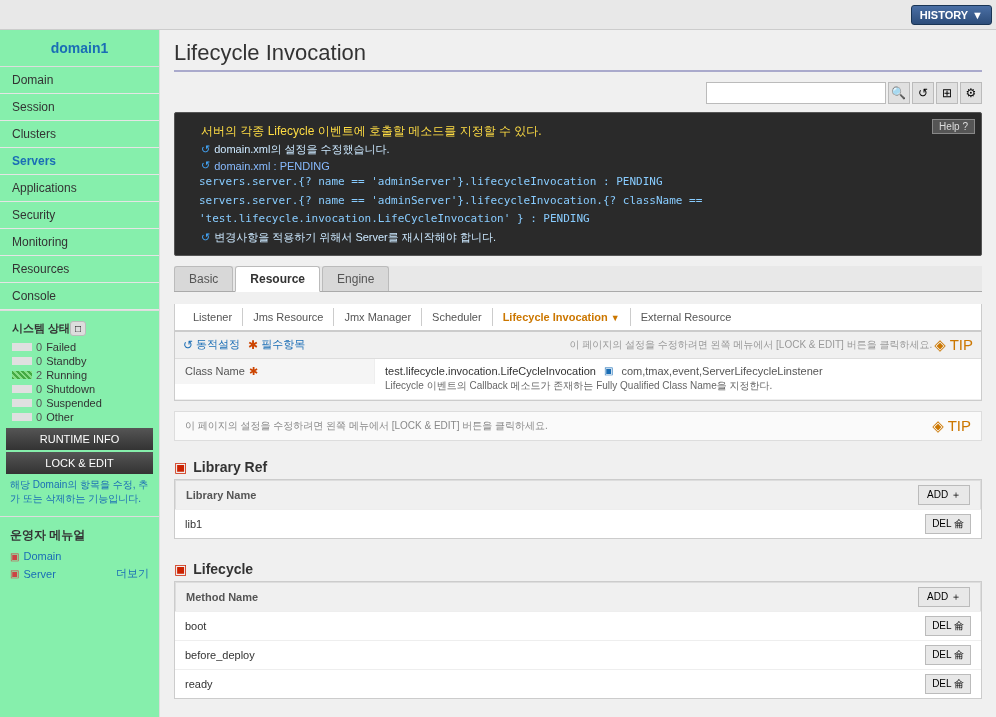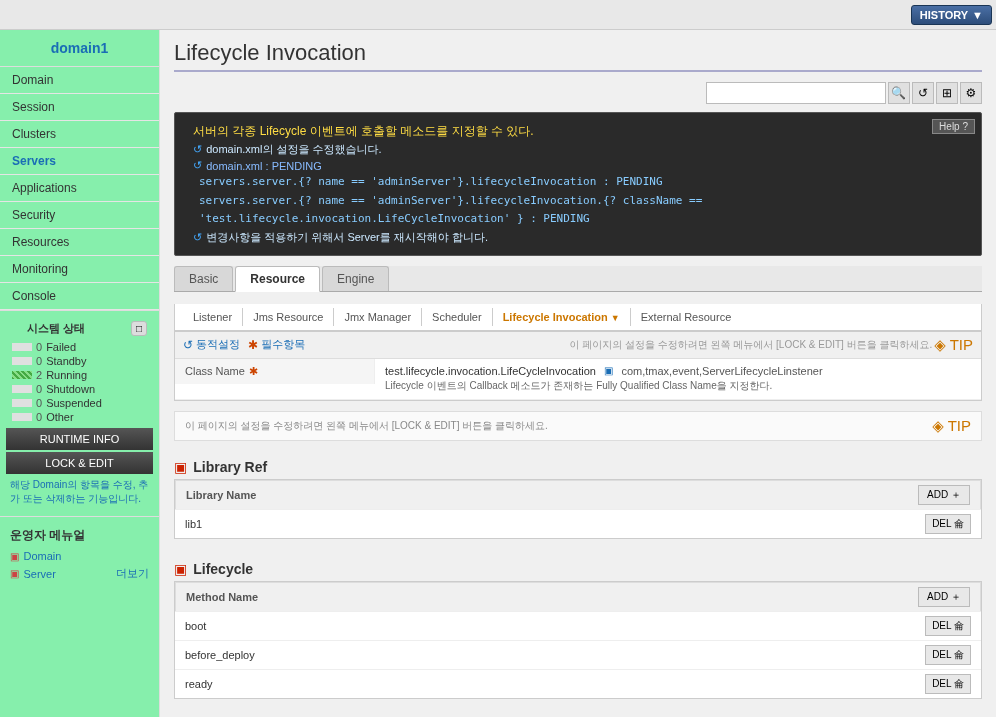--- a/index.html
+++ b/index.html
@@ -15,21 +15,21 @@
     
     .sidebar { width: 160px; background: #86efac; border-right: 1px solid #ddd; display: flex; flex-direction: column; overflow-y: auto; flex-shrink: 0; }
     .sidebar-domain { text-align: center; padding: 10px; font-size: 14px; font-weight: bold; color: #1a6db5; border-bottom: 1px solid #ddd; }
     .sidebar-nav { list-style: none; }
     .sidebar-nav li { border-bottom: 1px solid #e5e5e5; }
     .sidebar-nav li a { display: block; padding: 6px 12px; color: #333; text-decoration: none; font-size: 12px; }
     .sidebar-nav li.active a { color: #1a6db5; font-weight: bold; }
 
     
     .status-section { border-top: 1px solid #ddd; padding: 6px; }
-    .status-header { display: flex; align-items: center; justify-content: space-between; padding: 4px 6px; font-size: 11px; font-weight: bold; color: #333; margin-left: 15px; }
+    .status-header { display: flex; align-items: center; padding: 4px 6px; font-size: 11px; font-weight: bold; color: #333; }
     .status-toggle { background: #ddd; border: 1px solid #bbb; border-radius: 3px; padding: 1px 4px; font-size: 10px; cursor: pointer; }
     .status-item { display: flex; align-items: center; gap: 4px; padding: 1px 6px; font-size: 11px; }
     .status-bar { width: 20px; height: 8px; background: #e0e0e0; }
     .status-bar.running { background: repeating-linear-gradient(45deg, #4a4, #4a4 2px, #8d8 2px, #8d8 4px); }
     .status-count { color: #555; }
 
     .runtime-btn { background: linear-gradient(to bottom, #555, #333); color: white; border: none; width: 100%; padding: 5px; font-size: 11px; cursor: pointer; margin-top: 4px; }
     .lock-btn { background: linear-gradient(to bottom, #555, #333); color: white; border: none; width: 100%; padding: 5px; font-size: 11px; cursor: pointer; margin-top: 2px; }
     .sidebar-note { font-size: 10px; color: #1a6db5; padding: 4px; line-height: 1.4; }
 
@@ -45,21 +45,21 @@
     .page-title { font-size: 22px; font-weight: normal; color: #333; margin-bottom: 10px; border-bottom: 2px solid #aac; padding-bottom: 4px; }
 
     
     .search-bar { display: flex; align-items: center; justify-content: flex-end; gap: 2px; margin-bottom: 8px; }
     .search-input { width: 180px; height: 22px; border: 1px solid #bbb; padding: 2px 4px; font-size: 11px; }
     .search-btn { background: #e0e0e0; border: 1px solid #bbb; width: 22px; height: 22px; cursor: pointer; display: flex; align-items: center; justify-content: center; font-size: 12px; }
 
     
     .info-box { background: #2a2a2a; border: 1px solid #555; border-radius: 2px; padding: 8px 10px; margin-bottom: 10px; position: relative; }
     .help-btn { position: absolute; top: 6px; right: 6px; background: #555; color: #ddd; border: 1px solid #888; padding: 1px 6px; font-size: 10px; cursor: pointer; }
-    .info-line { color: #aad4ff; font-size: 11px; margin: 2px 8px; display: flex; align-items: center; gap: 4px; }
+    .info-line { color: #aad4ff; font-size: 11px; margin: 2px 16px; display: flex; align-items: center; gap: 4px; }
     .info-line .icon { color: #44aaff; }
     .info-line .text { color: #cce8ff; }
     .info-line .pending { color: #88bbff; }
     .code-block { color: #88ccff; font-family: monospace; font-size: 11px; margin: 2px 0 2px 14px; line-height: 1.5; }
 
     
     .tab-bar { display: flex; border-bottom: 1px solid #aaa; margin-bottom: 12px; background: #e8e8e8; }
     .tab { padding: 5px 14px; font-size: 12px; cursor: pointer; border: 1px solid #bbb; border-bottom: none; margin-right: 2px; background: #d8d8d8; color: #555; border-radius: 3px 3px 0 0; }
     .tab.active { background: white; color: #333; font-weight: bold; border-bottom: 1px solid white; margin-bottom: -1px; }
 
@@ -128,24 +128,24 @@
       <li class="active">
           <a href="#">Servers</a>
         </li>
       <li>
           <a href="#">Applications</a>
         </li>
       <li>
           <a href="#">Security</a>
         </li>
       <li>
+          <a href="#">Monitoring</a>
+        </li>
+      <li>
           <a href="#">Resources</a>
-        </li>
-      <li>
-          <a href="#">Monitoring</a>
         </li>
       <li>
           <a href="#">Console</a>
         </li>
     </ul>
 
     <div class="status-section">
       <div class="status-header">
         <span>시스템 상태</span>
         <button class="status-toggle">□</button>

